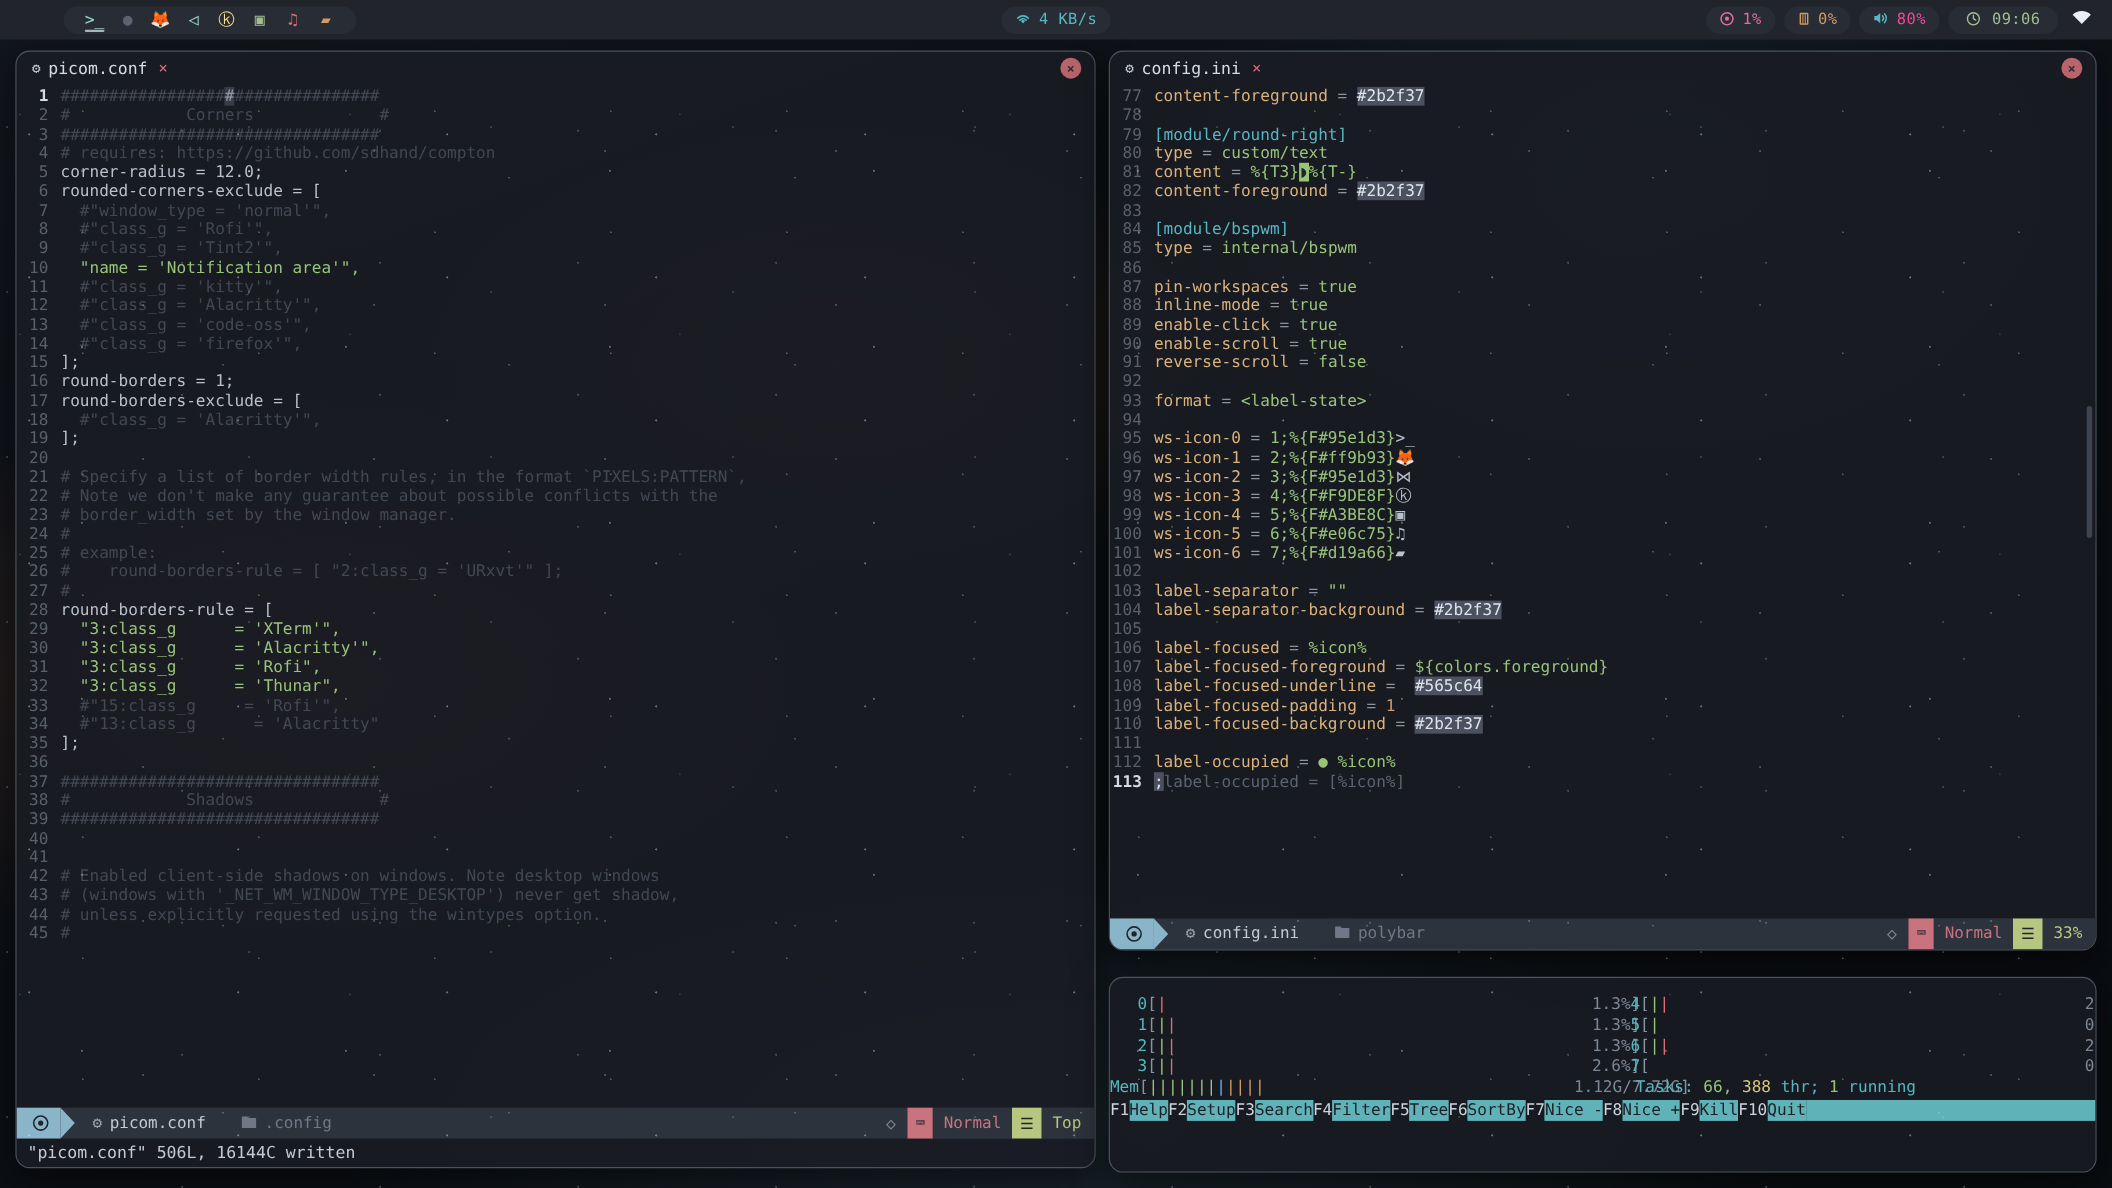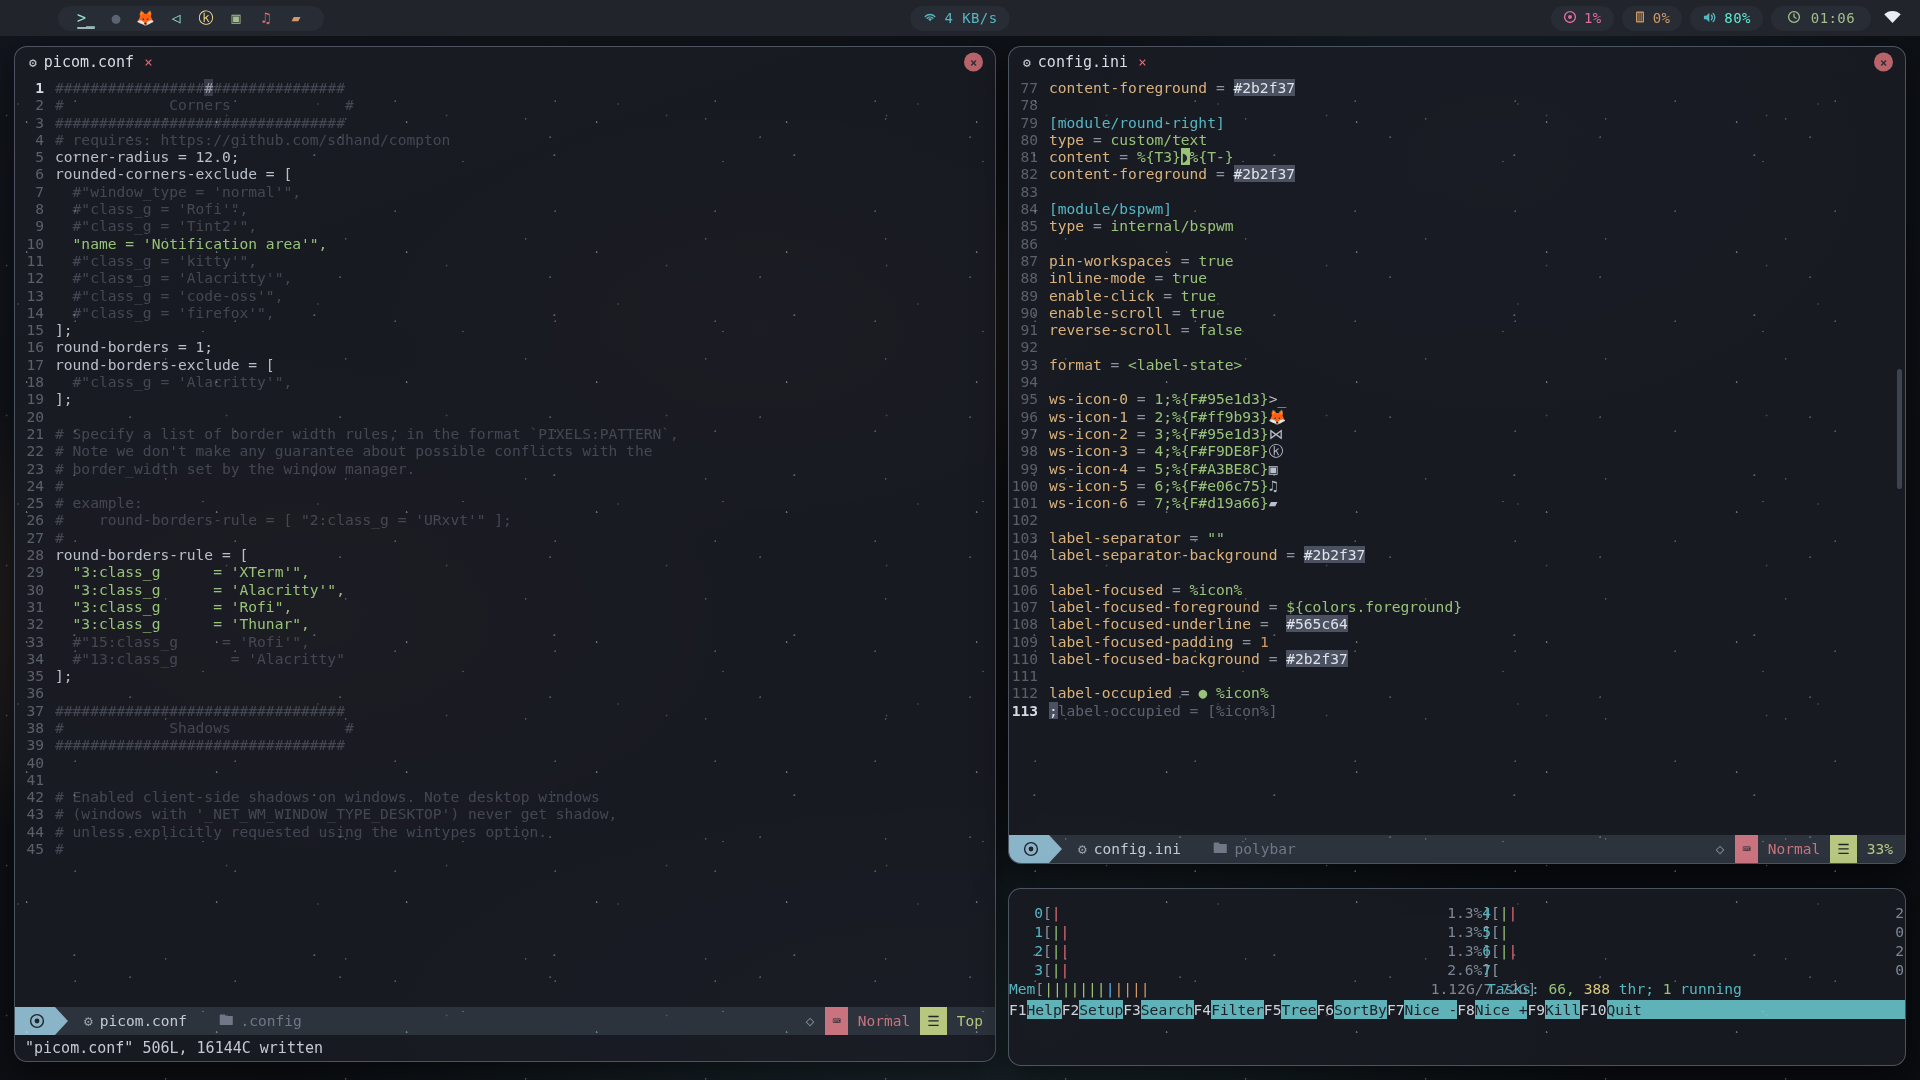--- a/index.html
+++ b/index.html
@@ -263,31 +263,31 @@
       </div>
 
       <div class="pb-pill">
         <span class="ic">
           <svg width="15" height="13" viewBox="0 0 16 14" aria-hidden="true">
             <path d="M2 5 H4.5 L7.8 2 V12 L4.5 9 H2 Z" fill="#56b6c2"></path>
             <path d="M10 4.6 A3.6 3.6 0 0 1 10 9.4" stroke="#56b6c2" stroke-width="1.4" fill="none" stroke-linecap="round"></path>
             <path d="M11.9 2.6 A6.2 6.2 0 0 1 11.9 11.4" stroke="#56b6c2" stroke-width="1.4" fill="none" stroke-linecap="round"></path>
           </svg>
         </span>
-        <span class="lbl" style="color:#5eead4">80%</span>
+        <span class="lbl" style="color:#ec4899">80%</span>
       </div>
 
       <div class="pb-pill" style="padding:0 16px;gap:10px">
         <span class="ic">
           <svg width="14" height="14" viewBox="0 0 16 16" aria-hidden="true">
             <circle cx="8" cy="8" r="6.2" stroke="#a3be8c" stroke-width="1.5" fill="none"></circle>
             <path d="M8 4.4 V8 L10.4 9.4" stroke="#a3be8c" stroke-width="1.4" fill="none" stroke-linecap="round"></path>
           </svg>
         </span>
-        <span class="lbl" style="color:#a3be8c">01:06</span>
+        <span class="lbl" style="color:#a3be8c">09:06</span>
       </div>
 
       <span class="ic" style="padding:0 4px">
         <svg width="19" height="15" viewBox="0 0 20 15" aria-hidden="true">
           <path d="M10 13.2 L1.3 4.2 A12.4 12.4 0 0 1 18.7 4.2 Z" fill="#e8eef2"></path>
         </svg>
       </span>
     </div>
   </div>
 

